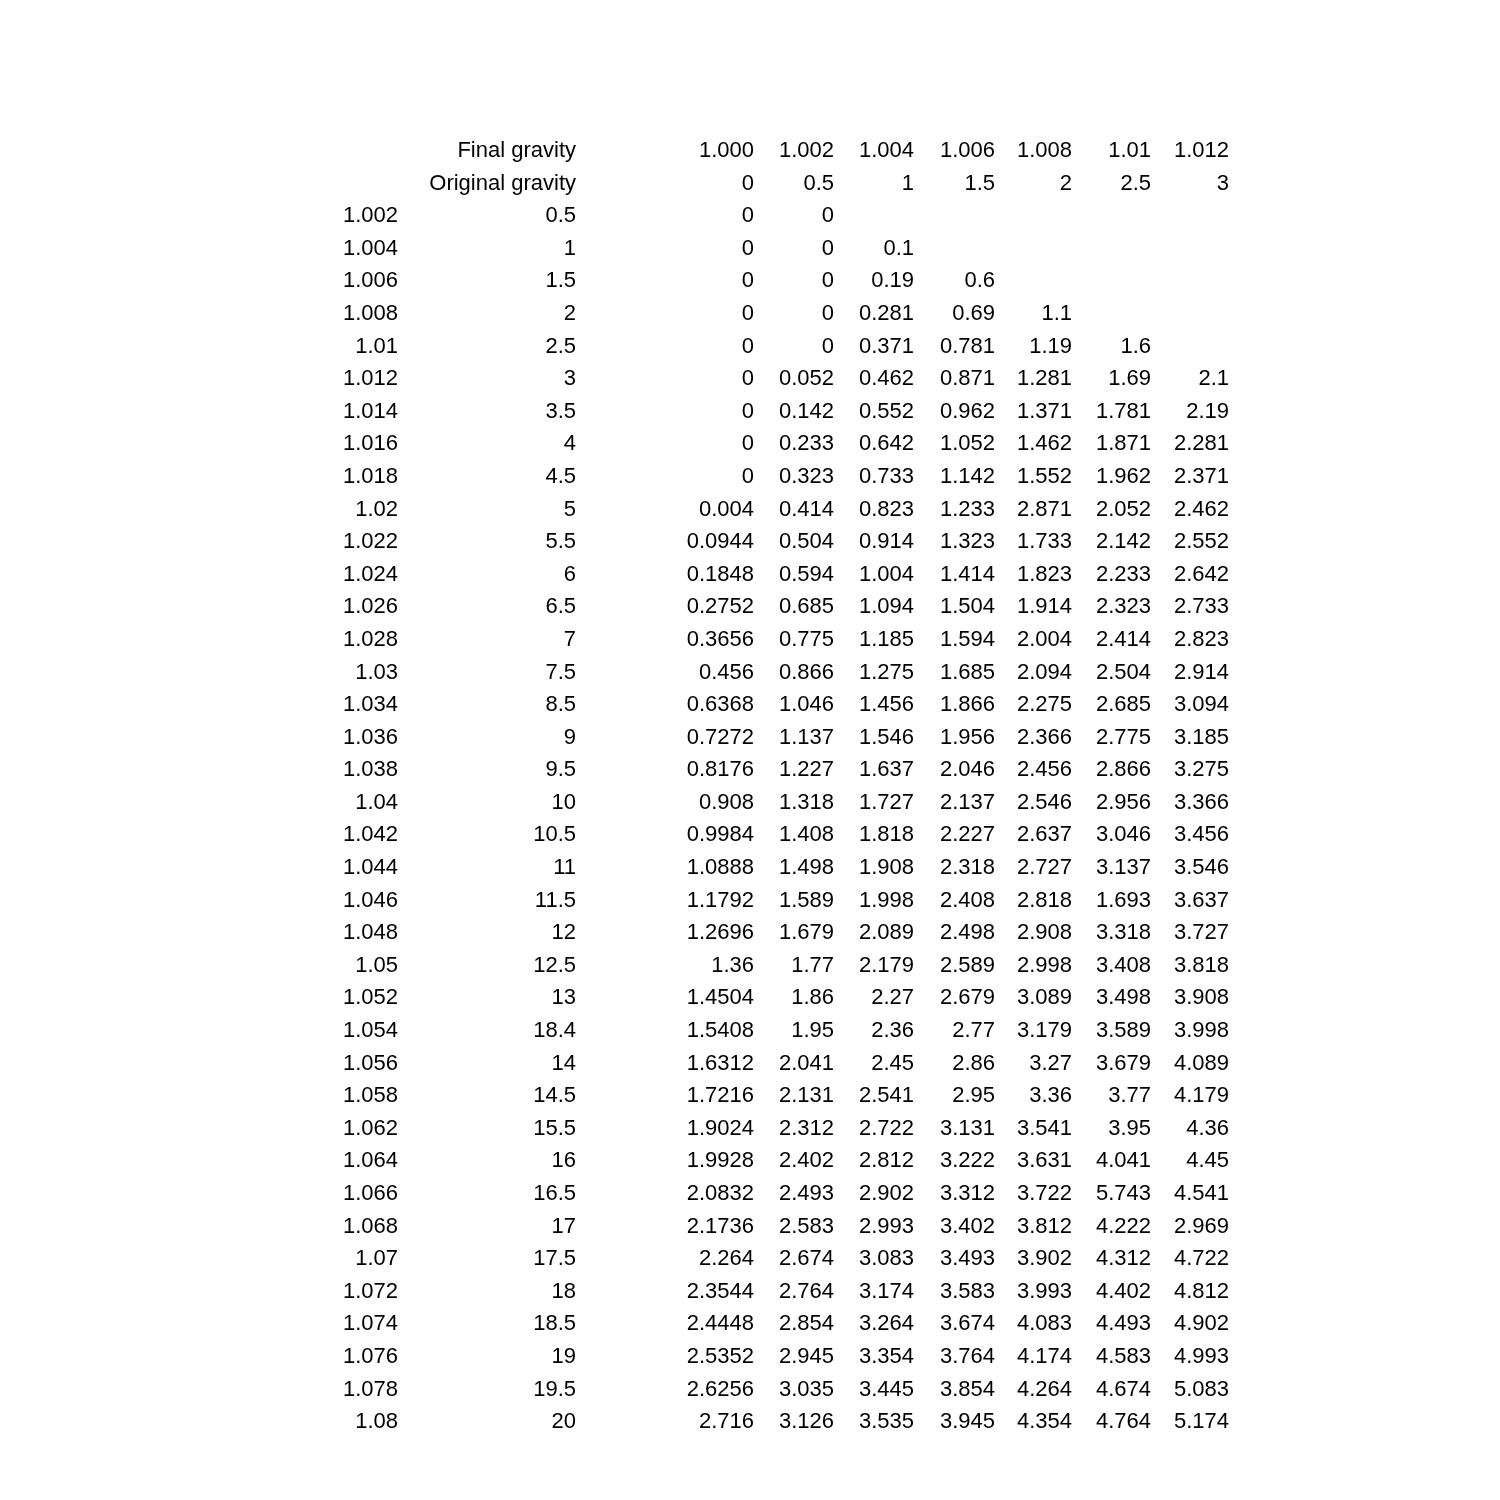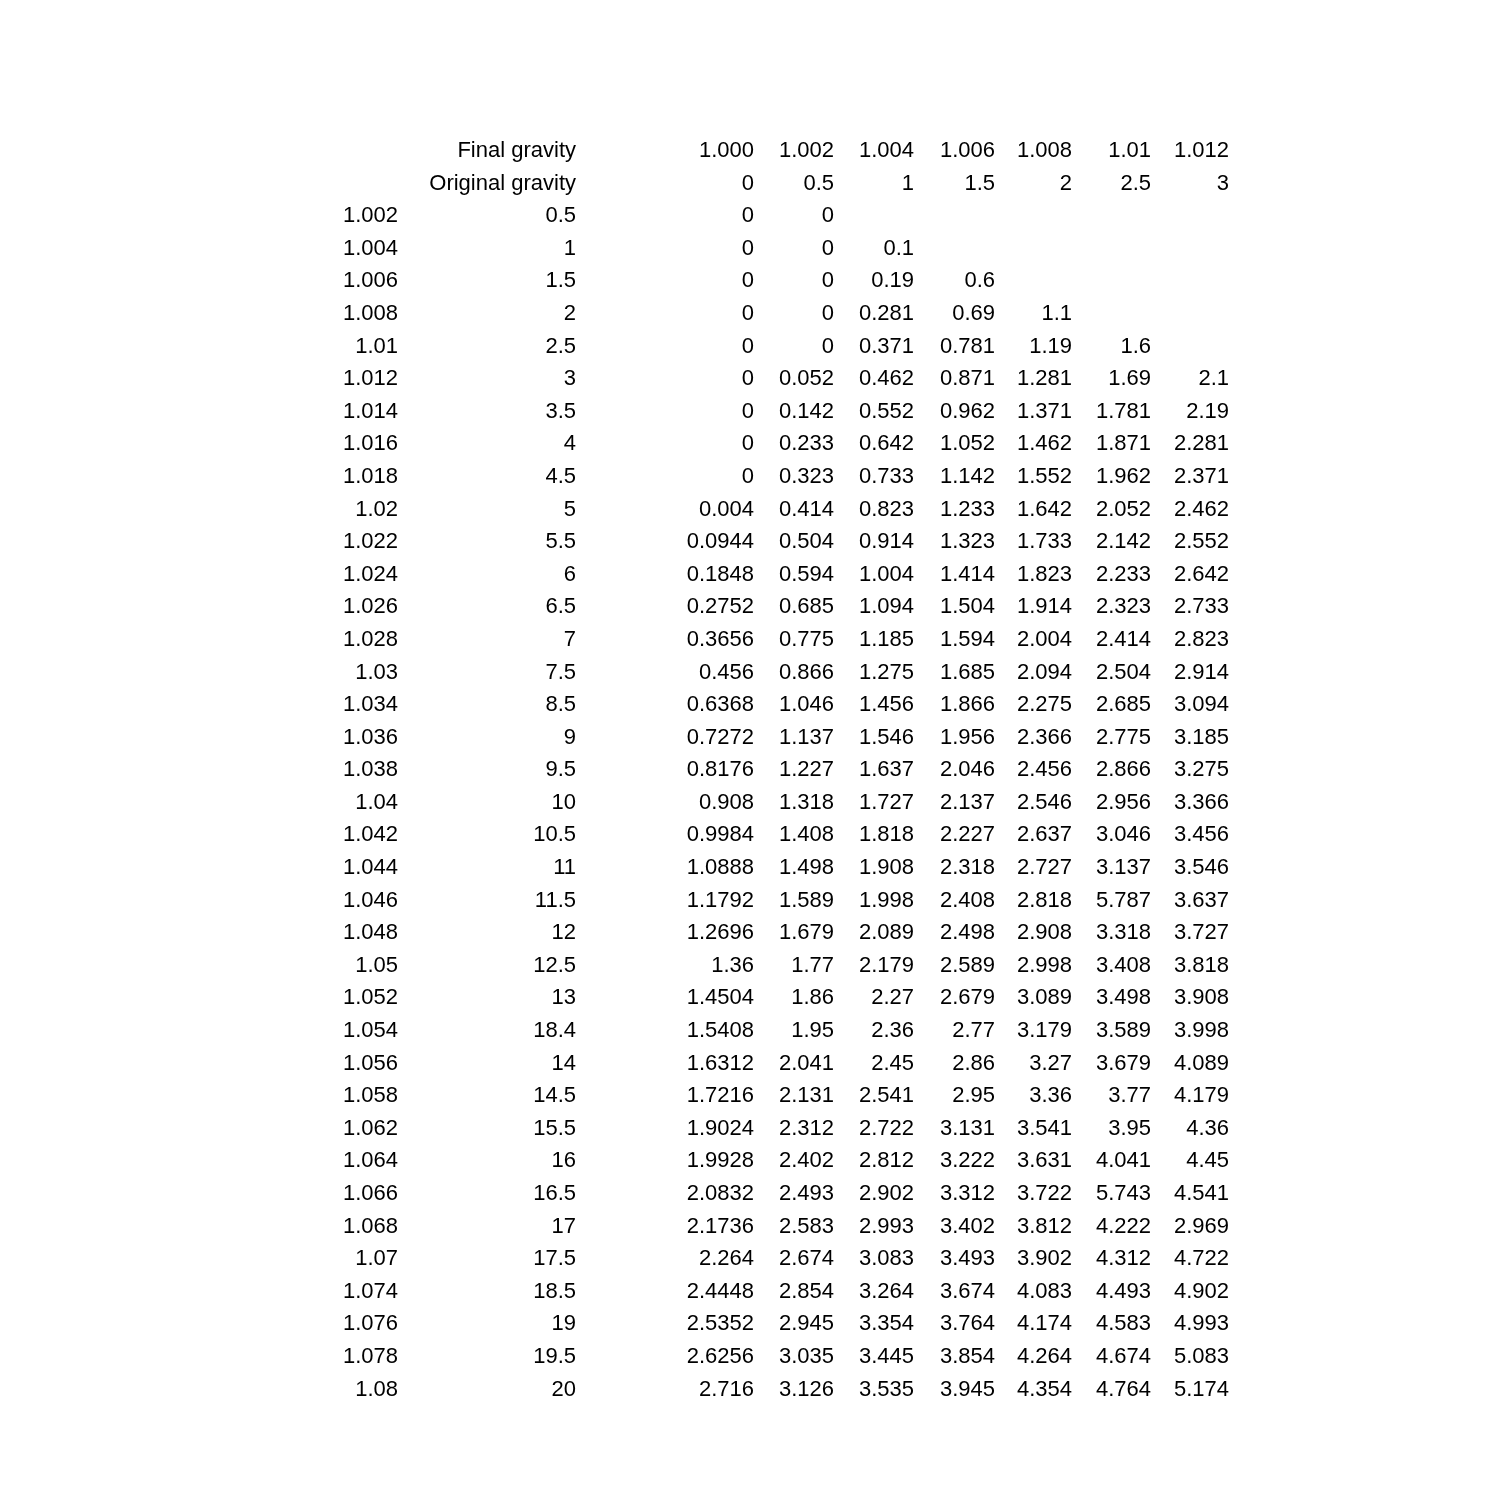--- a/index.html
+++ b/index.html
@@ -183,21 +183,21 @@
           <td>1.962</td>
           <td>2.371</td>
         </tr>
         <tr>
           <td>1.02</td>
           <td>5</td>
           <td>0.004</td>
           <td>0.414</td>
           <td>0.823</td>
           <td>1.233</td>
-          <td>1.642</td>
+          <td>2.871</td>
           <td>2.052</td>
           <td>2.462</td>
         </tr>
         <tr>
           <td>1.022</td>
           <td>5.5</td>
           <td>0.0944</td>
           <td>0.504</td>
           <td>0.914</td>
           <td>1.323</td>
@@ -316,21 +316,21 @@
           <td>3.546</td>
         </tr>
         <tr>
           <td>1.046</td>
           <td>11.5</td>
           <td>1.1792</td>
           <td>1.589</td>
           <td>1.998</td>
           <td>2.408</td>
           <td>2.818</td>
-          <td>5.787</td>
+          <td>1.693</td>
           <td>3.637</td>
         </tr>
         <tr>
           <td>1.048</td>
           <td>12</td>
           <td>1.2696</td>
           <td>1.679</td>
           <td>2.089</td>
           <td>2.498</td>
           <td>2.908</td>
@@ -441,20 +441,31 @@
           <td>17.5</td>
           <td>2.264</td>
           <td>2.674</td>
           <td>3.083</td>
           <td>3.493</td>
           <td>3.902</td>
           <td>4.312</td>
           <td>4.722</td>
         </tr>
         <tr>
+          <td>1.072</td>
+          <td>18</td>
+          <td>2.3544</td>
+          <td>2.764</td>
+          <td>3.174</td>
+          <td>3.583</td>
+          <td>3.993</td>
+          <td>4.402</td>
+          <td>4.812</td>
+        </tr>
+        <tr>
           <td>1.074</td>
           <td>18.5</td>
           <td>2.4448</td>
           <td>2.854</td>
           <td>3.264</td>
           <td>3.674</td>
           <td>4.083</td>
           <td>4.493</td>
           <td>4.902</td>
         </tr>

